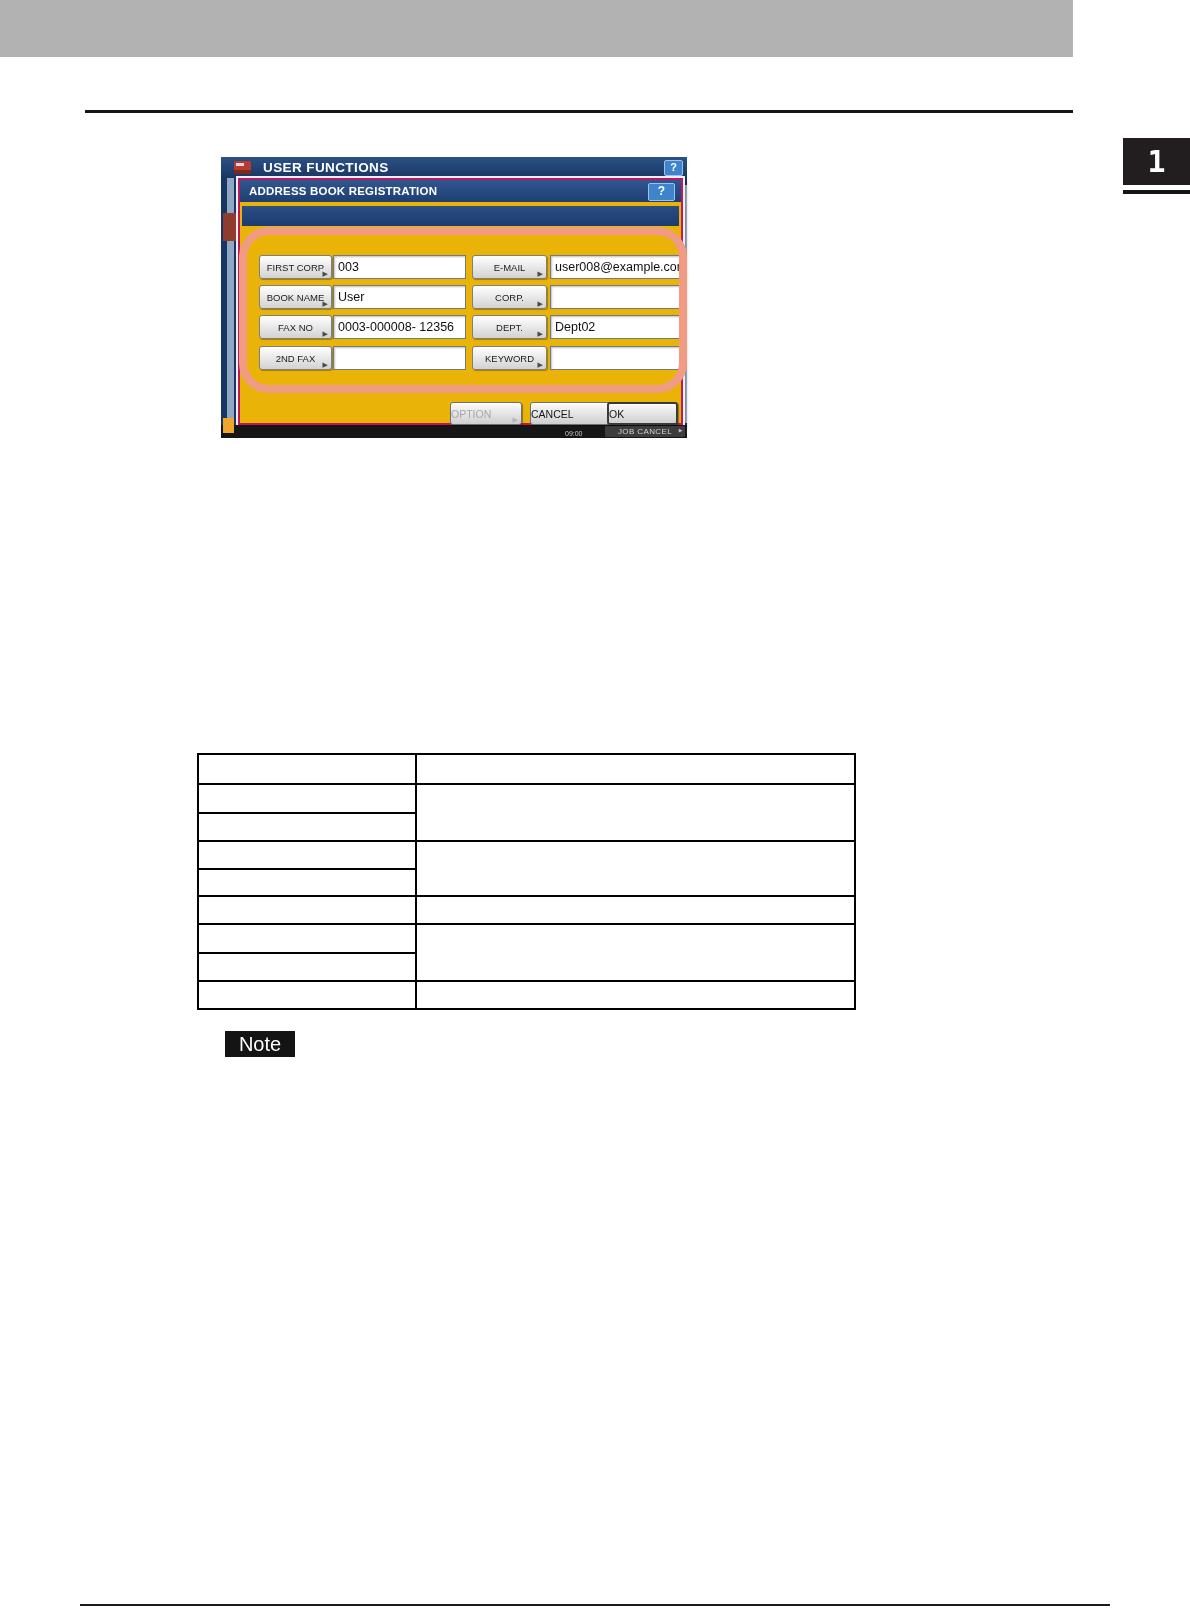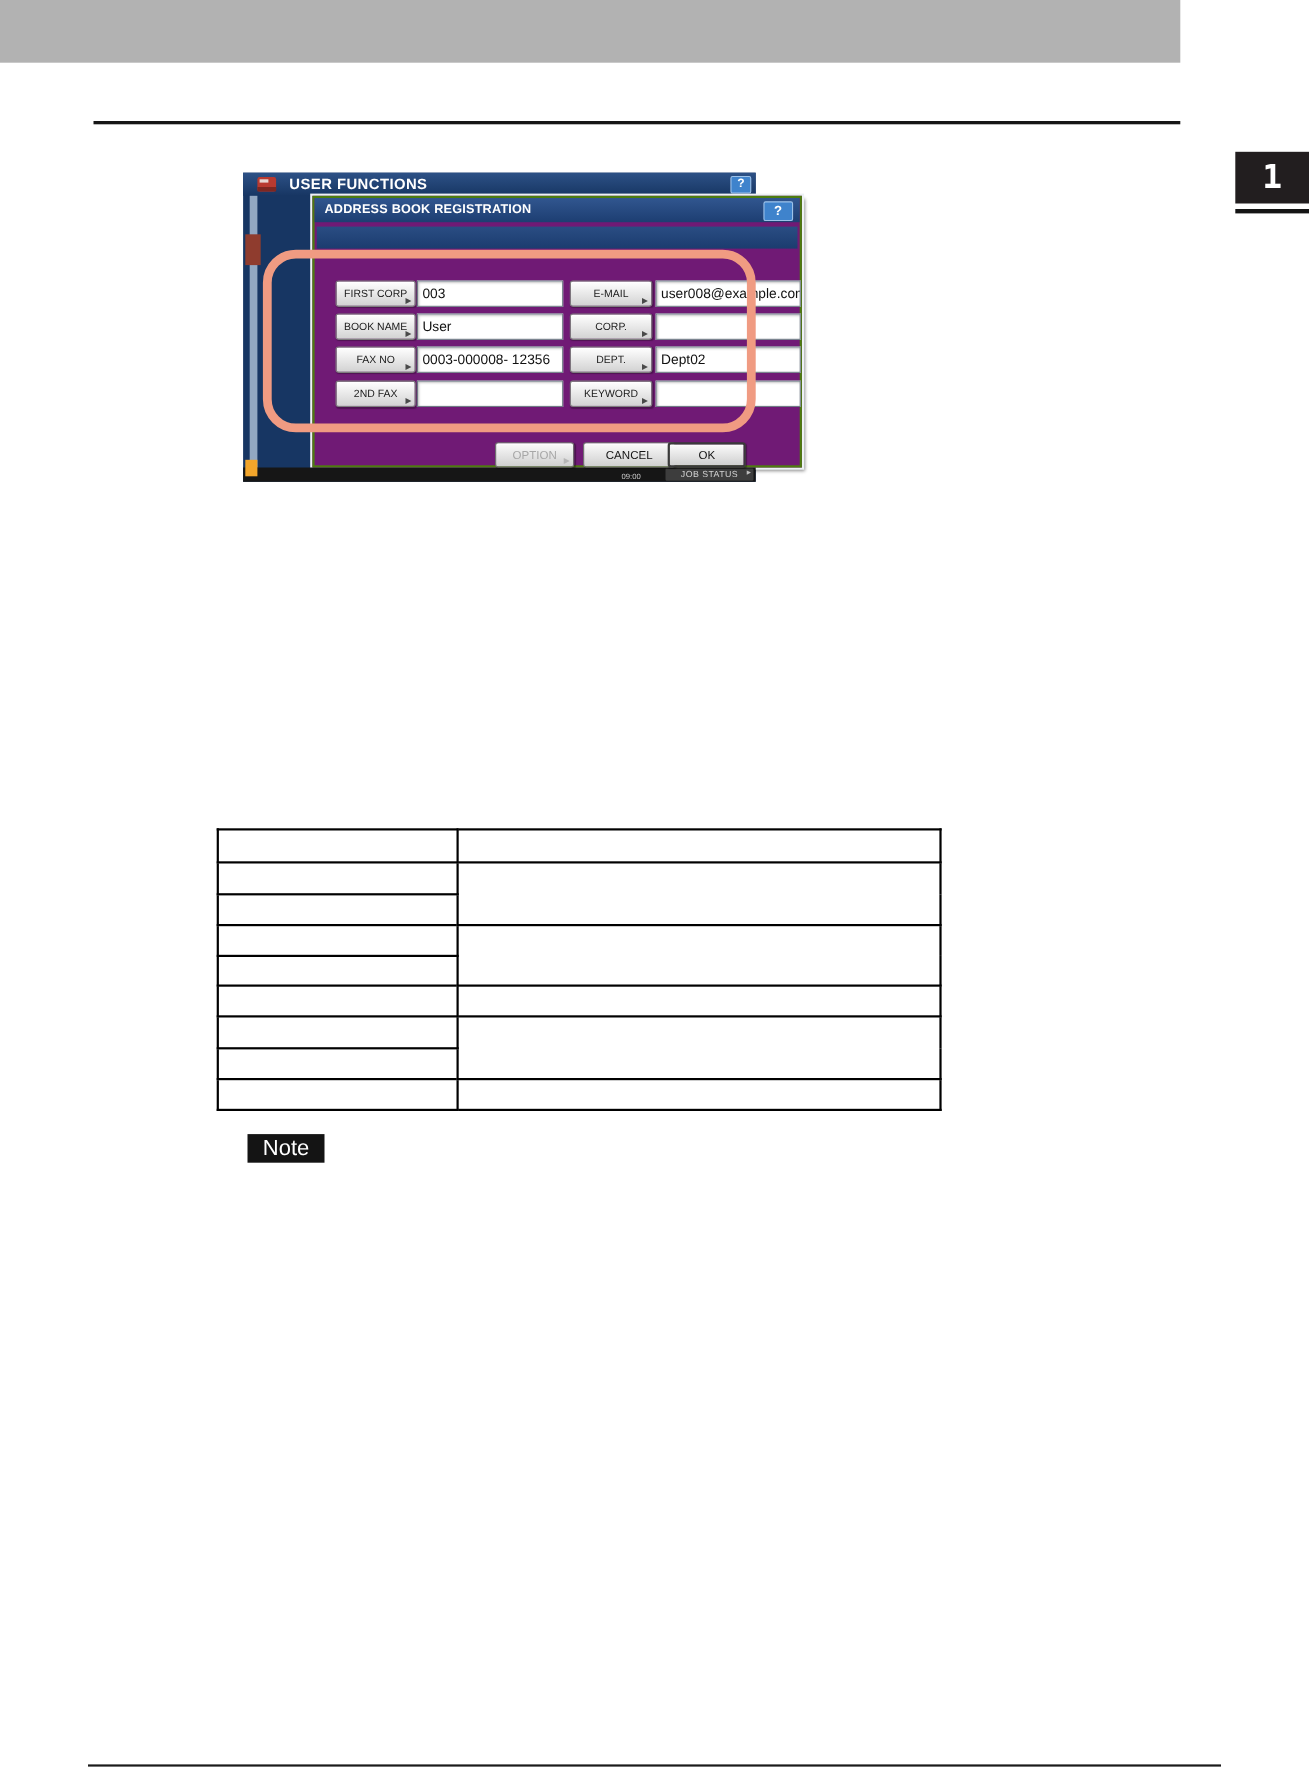--- a/index.html
+++ b/index.html
@@ -35,24 +35,23 @@
     color:#ffffff;font-weight:bold;text-align:center;
   }
   .uf-help{right:4px;top:3px;width:17px;height:14px;font-size:11px;line-height:13px;}
 
   .left-strip-blue{position:absolute;left:6px;top:21px;width:7px;height:247px;background:#92a8c2;}
   .red-block{position:absolute;left:2px;top:56px;width:14px;height:28px;background:#8f3c2e;}
   .orange-block{position:absolute;left:2px;top:261px;width:11px;height:15px;background:#f2a52b;z-index:6;}
   .right-strip{position:absolute;right:0;top:28px;width:3px;height:238px;background:#b9c6d4;}
 
   .dialog{
-    position:absolute;left:17px;top:21px;width:445px;height:247px;background:#701a75;
-    border:2px solid #4d7c0f;box-sizing:border-box;
+    position:absolute;left:17px;top:21px;width:445px;height:247px;background:#eab308;
+    border:2px solid #be185d;box-sizing:border-box;
     box-shadow:0 0 0 2px #edf1f5, 3px 3px 3px rgba(0,0,0,0.45);
-    margin-left:46px;
   }
   .dialog-title{
     height:22px;background:linear-gradient(#31568f,#1d3e72);color:#fff;
     font-size:11.5px;font-weight:bold;line-height:22px;padding-left:9px;letter-spacing:0.2px;position:relative;
   }
   .dialog-help{right:6px;top:3px;width:25px;height:16px;font-size:12px;line-height:15px;}
   .dialog-subbar{position:absolute;left:2px;right:2px;top:26px;height:20px;
     background:linear-gradient(#2a4d83,#1b3c6f);}
 
   .field-btn{
@@ -74,21 +73,21 @@
   .row1{top:75px;} .row2{top:105px;} .row3{top:135px;} .row4{top:166px;}
 
   .salmon{
     position:absolute;left:18px;top:70px;width:448px;height:166px;box-sizing:border-box;
     border:8px solid #f09b82;border-radius:30px;z-index:5;pointer-events:none;
   }
 
   .act-btn{
     position:absolute;top:245px;height:23px;box-sizing:border-box;z-index:4;
     background:linear-gradient(#fbfbfb,#cfcfcf);border:1px solid #6f6f6f;border-radius:3px;
-    font-size:10.5px;color:#141414;display:flex;align-items:center;justify-content:center;
+    font-size:10.5px;color:#141414;display:flex;align-items:center;
     box-shadow:1px 1px 1px rgba(0,0,0,0.35), inset 0 1px 0 #fff;
   }
   .btn-option{left:229px;width:72px;color:#a7a7a7;}
   .btn-cancel{left:309px;width:84px;}
   .btn-ok{left:386px;width:71px;border:2px solid #3a3a3a;}
   .btn-option .arr-icon{color:#b5b5b5;}
 
   .status-bar{position:absolute;left:0;right:0;bottom:0;height:13px;background:#161616;z-index:3;}
   .status-time{position:absolute;left:344px;bottom:1px;color:#c9c9c9;font-size:7px;line-height:7px;}
   .job-status{
@@ -185,21 +184,21 @@
 
   <div class="act-btn btn-option">
     <span>OPTION</span>
     <span class="arr-icon"></span>
   </div>
   <div class="act-btn btn-cancel">CANCEL</div>
   <div class="act-btn btn-ok">OK</div>
 
   <div class="status-bar">
     <span class="status-time">09:00</span>
-    <span class="job-status">JOB STATUS</span>
+    <span class="job-status">JOB CANCEL</span>
   </div>
 </div>
 
 <table class="ref-table">
   <tbody>
       <tr style="height:30px">
     <td class="c-left"></td>
     <td class="c-right"></td>
   </tr>
   <tr style="height:29px">

